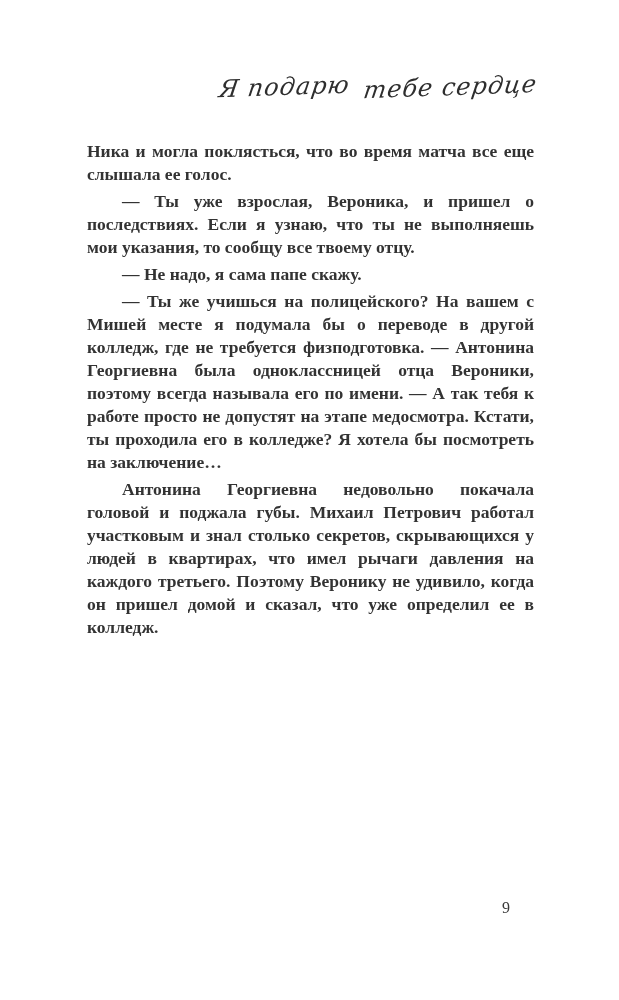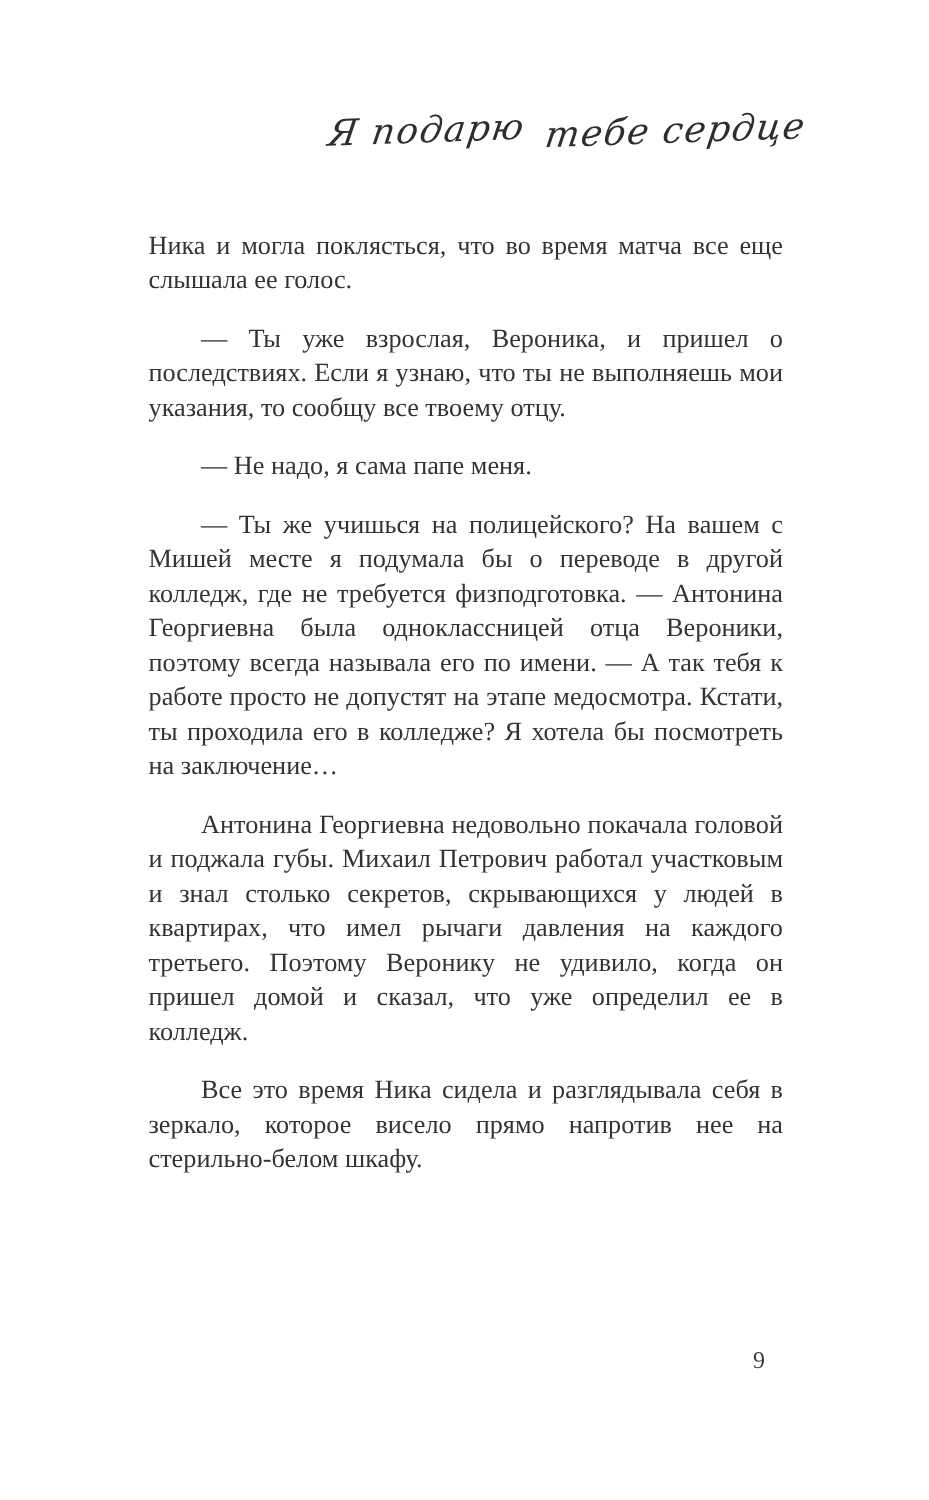--- a/index.html
+++ b/index.html
@@ -43,23 +43,24 @@
     left: 83px;
     width: 455px;
     color: #333333;
     font-size: 17.5px;
     line-height: 23px;
     text-align: justify;
     hyphens: auto;
     -webkit-hyphens: auto;
   }
   .text-block p {
-    margin: 16px;
+    margin: 4px;
     padding: 0;
     text-indent: 35px;
+    font-weight: bold;
   }
   .text-block p.no-indent {
     text-indent: 0;
   }
   
   .page-number {
     position: absolute;
     top: 898px;
     left: 83px;
     width: 455px;
@@ -77,21 +78,20 @@
 <div class="page">
 
   <div class="running-header">
     <span class="part1">Я подарю</span>
     <span class="part2">тебе сердце</span>
   </div>
 
   <div class="text-block">
     <p class="no-indent">Ника и могла поклясться, что во время матча все еще слышала ее голос.</p>
     <p>— Ты уже взрослая, Вероника, и пришел о последствиях. Если я узнаю, что ты не выполняешь мои указания, то сообщу все твоему отцу.</p>
-    <p>— Не надо, я сама папе меня.</p>
+    <p>— Не надо, я сама папе скажу.</p>
     <p>— Ты же учишься на полицейского? На вашем с Мишей месте я подумала бы о переводе в другой колледж, где не требуется физподготовка. — Антонина Георгиевна была одноклассницей отца Вероники, поэтому всегда называла его по имени. — А так тебя к работе просто не допустят на этапе медосмотра. Кстати, ты проходила его в колледже? Я хотела бы посмотреть на заключение…</p>
     <p>Антонина Георгиевна недовольно покачала головой и поджала губы. Михаил Петрович работал участковым и знал столько секретов, скрывающихся у людей в квартирах, что имел рычаги давления на каждого третьего. Поэтому Веронику не удивило, когда он пришел домой и сказал, что уже определил ее в колледж.</p>
-    <p>Все это время Ника сидела и разглядывала себя в зеркало, которое висело прямо напротив нее на стерильно-белом шкафу.</p>
   </div>
 
   <div class="page-number">9</div>
 
 </div>
 
 </body></html>

